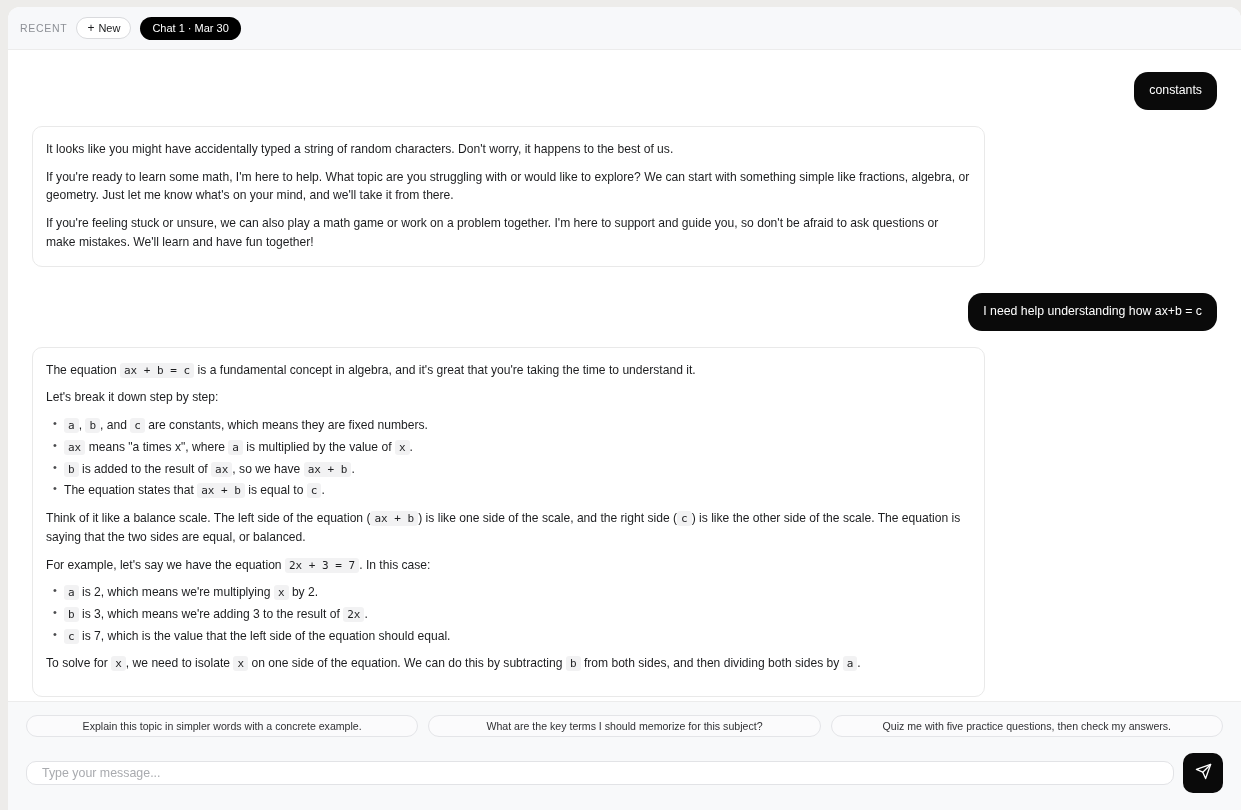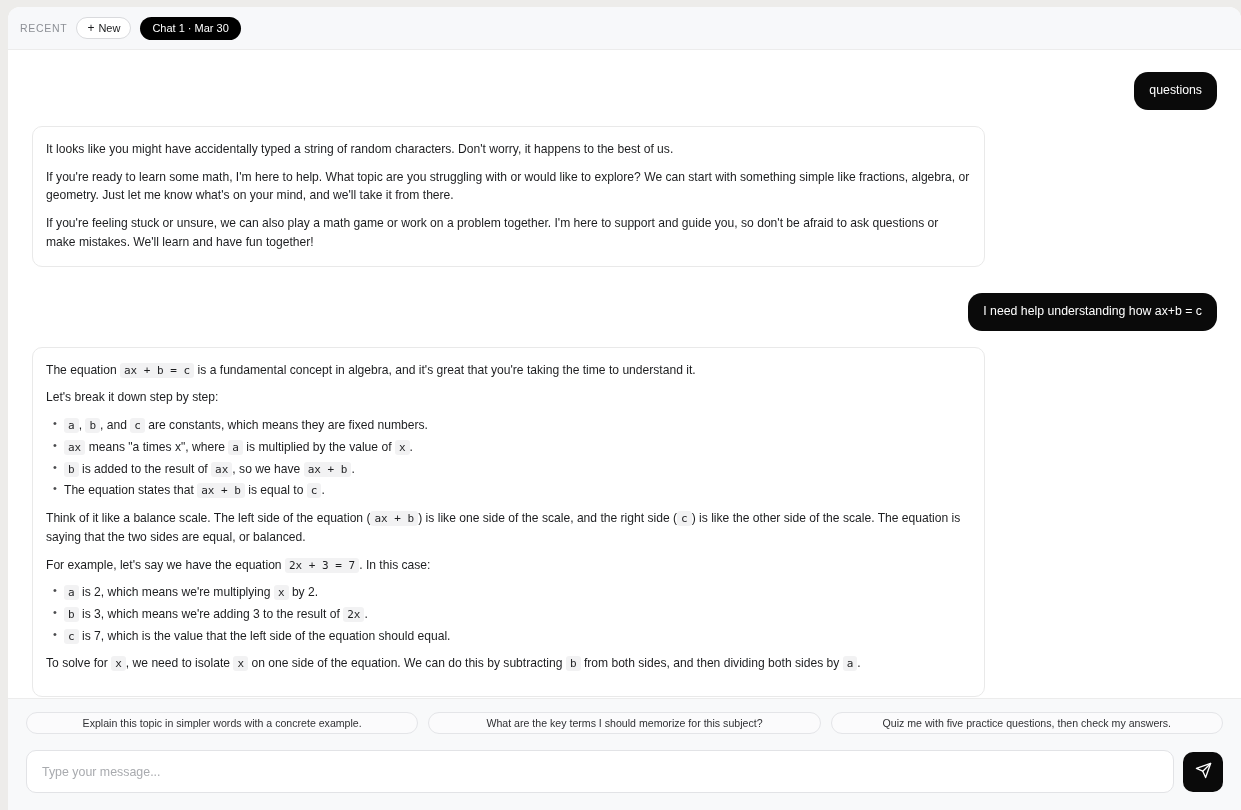--- a/index.html
+++ b/index.html
@@ -155,21 +155,21 @@
     justify-content: center;
     font-size: 10.6px;
     color: #303134;
     cursor: pointer;
     white-space: nowrap;
     overflow: hidden;
   }
   .input-row { display: flex; align-items: center; gap: 9px; }
   .msg-input {
     flex: 1 1 auto;
-    height: 43px;
+    height: 24px;
     border: 1px solid #e2e3e6;
     border-radius: 10px;
     background: #ffffff;
     padding: 0 15px;
     font-size: 12.4px;
     color: #1d1e20;
     font-family: "Liberation Sans", sans-serif;
     outline: none;
   }
   .msg-input::placeholder { color: #a9abaf; }
@@ -195,21 +195,21 @@
     <button class="new-btn">
       <span class="plus-icon">+</span>
       <span>New</span>
     </button>
     <div class="chat-pill">Chat 1 · Mar 30</div>
   </div>
 
   <div class="convo">
 
     <div class="msg-row user">
-      <div class="user-bubble">questions</div>
+      <div class="user-bubble">constants</div>
     </div>
 
     <div class="gap-16"></div>
 
     <div class="msg-row assistant">
       <div class="assistant-card">
         <p>It looks like you might have accidentally typed a string of random characters. Don't worry, it happens to the best of us.</p>
         <p>If you're ready to learn some math, I'm here to help. What topic are you struggling with or would like to explore? We can start with something simple like fractions, algebra, or geometry. Just let me know what's on your mind, and we'll take it from there.</p>
         <p>If you're feeling stuck or unsure, we can also play a math game or work on a problem together. I'm here to support and guide you, so don't be afraid to ask questions or make mistakes. We'll learn and have fun together!</p>
       </div>

